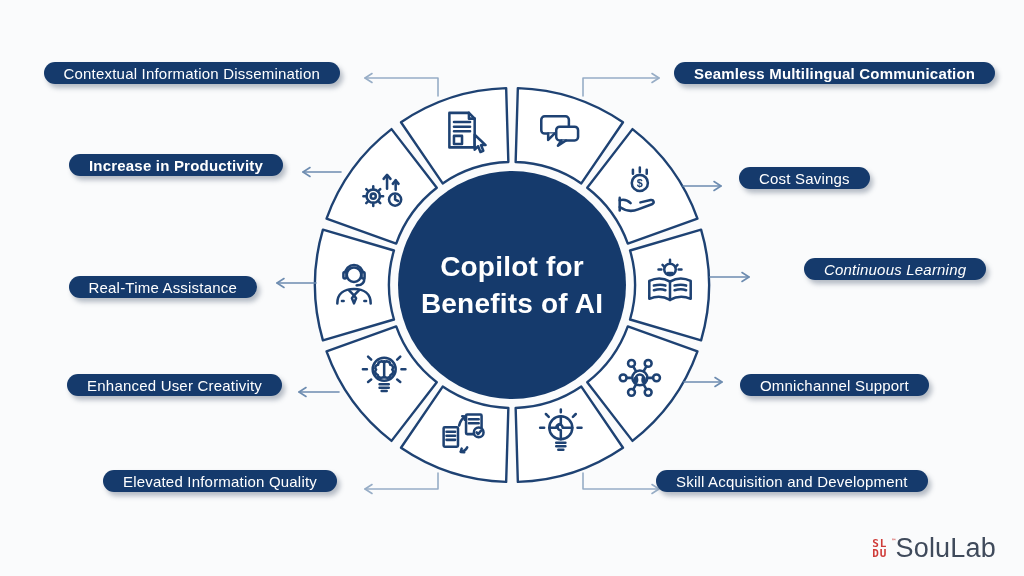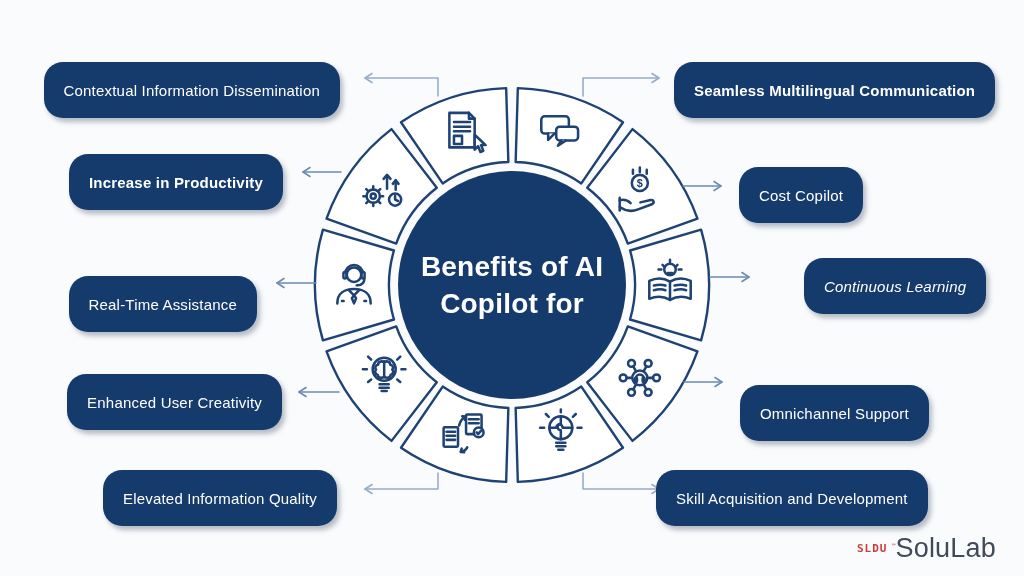--- a/index.html
+++ b/index.html
@@ -1,33 +1,33 @@
 <!DOCTYPE html>
 <html><head>
 <meta charset="utf-8">
 <style>
   html,body{margin:0;padding:0;}
   body{font-family:"Liberation Sans",sans-serif;background:#e8e8e8;}
   .canvas{position:relative;width:1024px;height:576px;background:#fafbfc;overflow:hidden;}
   #wheel-svg{position:absolute;left:0;top:0;}
   .pill{
-    position:absolute;height:38px;display:flex;align-items:center;justify-content:center;
-    padding:9px 20px;border-radius:19px;background:var(--navy);
+    position:absolute;height:22px;display:flex;align-items:center;justify-content:center;
+    padding:0 20px;border-radius:19px;background:var(--navy);
     color:#fff;font-size:15px;font-weight:500;letter-spacing:.2px;white-space:nowrap;
     box-shadow:3px 4px 5px rgba(95,108,128,.45);
   }
   #center-label{
     position:absolute;left:394px;top:170px;width:236px;height:230px;
     display:flex;flex-direction:column;align-items:center;justify-content:center;
     color:#fff;font-size:28px;line-height:37px;font-weight:700;text-align:center;letter-spacing:.2px;
     pointer-events:none;
   }
   .logo{position:absolute;right:28px;bottom:12px;display:flex;align-items:center;gap:8px;}
   .logo-mark{
-    position:relative;display:flex;flex-direction:row;color:var(--logoRed);
+    position:relative;display:flex;flex-direction:column;color:var(--logoRed);
     font-family:"DejaVu Sans Mono",monospace;font-weight:bold;font-size:11px;line-height:10px;letter-spacing:1px;
   }
   .logo-mark .tm{position:absolute;top:-3px;right:-8px;font-size:6px;font-style:normal;letter-spacing:0;}
   .logo-text{font-size:27px;font-weight:400;color:var(--logoText);letter-spacing:.2px;}
 </style>
 </head>
 <body style="--navy: #153a6c; --logoRed: #cf3b38; --logoText: #3f4a5b;">
 
 <div class="canvas" style="background: rgb(250, 251, 252);">
   <svg id="wheel-svg" width="1024" height="576" viewBox="0 0 1024 576">
@@ -169,34 +169,34 @@
         <polyline points="684,382 722,382"></polyline>
         <path d="M715,377.5 L722,382 L715,386.5"></path>
       </g>
       <g fill="none" stroke="#97adc6" stroke-width="1.6" stroke-linecap="round" stroke-linejoin="round">
         <polyline points="583,473 583,489 659,489"></polyline>
         <path d="M652,484.5 L659,489 L652,493.5"></path>
       </g>
     </svg>
 
   <div id="center-label">
+    <div>Copilot for</div>
     <div>Benefits of AI</div>
-    <div>Copilot for</div>
   </div>
 
   <div id="pills-layer">
       <div class="pill" style="top: 62px; right: 684px;">Contextual Information Dissemination</div>
       <div class="pill" style="top: 154px; right: 741px; font-weight: bold;">Increase in Productivity</div>
       <div class="pill" style="top: 276px; right: 767px;">Real-Time Assistance</div>
       <div class="pill" style="top: 374px; right: 742px;">Enhanced User Creativity</div>
       <div class="pill" style="top: 470px; right: 687px; text-align: right;">Elevated Information Quality</div>
       <div class="pill" style="top: 62px; left: 674px; font-weight: bold;">Seamless Multilingual Communication</div>
-      <div class="pill" style="top: 167px; left: 739px;">Cost Copilot</div>
+      <div class="pill" style="top: 167px; left: 739px;">Cost Savings</div>
       <div class="pill" style="top: 258px; left: 804px; font-style: italic;">Continuous Learning</div>
-      <div class="pill" style="top: 385px; left: 740px;">Omnichannel Support</div>
+      <div class="pill" style="top: 374px; left: 740px;">Omnichannel Support</div>
       <div class="pill" style="top: 470px; left: 656px;">Skill Acquisition and Development</div>
     </div>
 
   <div class="logo">
     <div class="logo-mark">
       <span>SL</span>
       <span>DU</span>
       <i class="tm">™</i>
     </div>
     <span class="logo-text">SoluLab</span>

